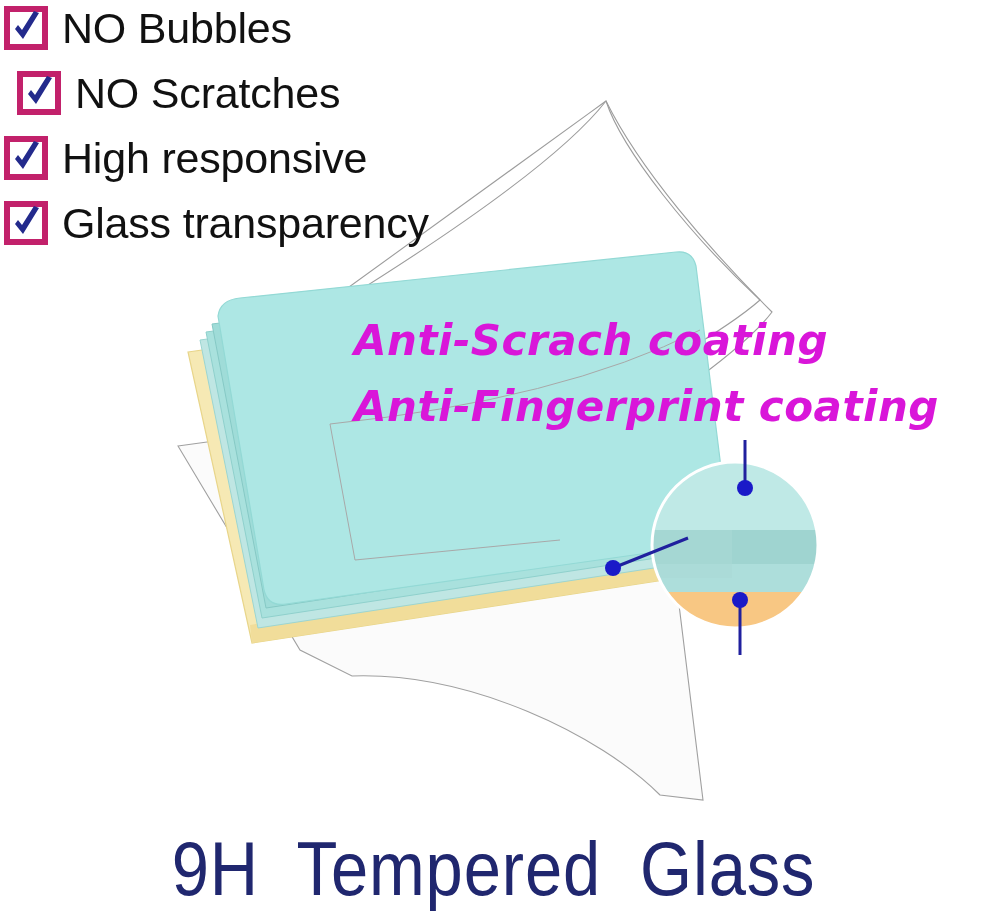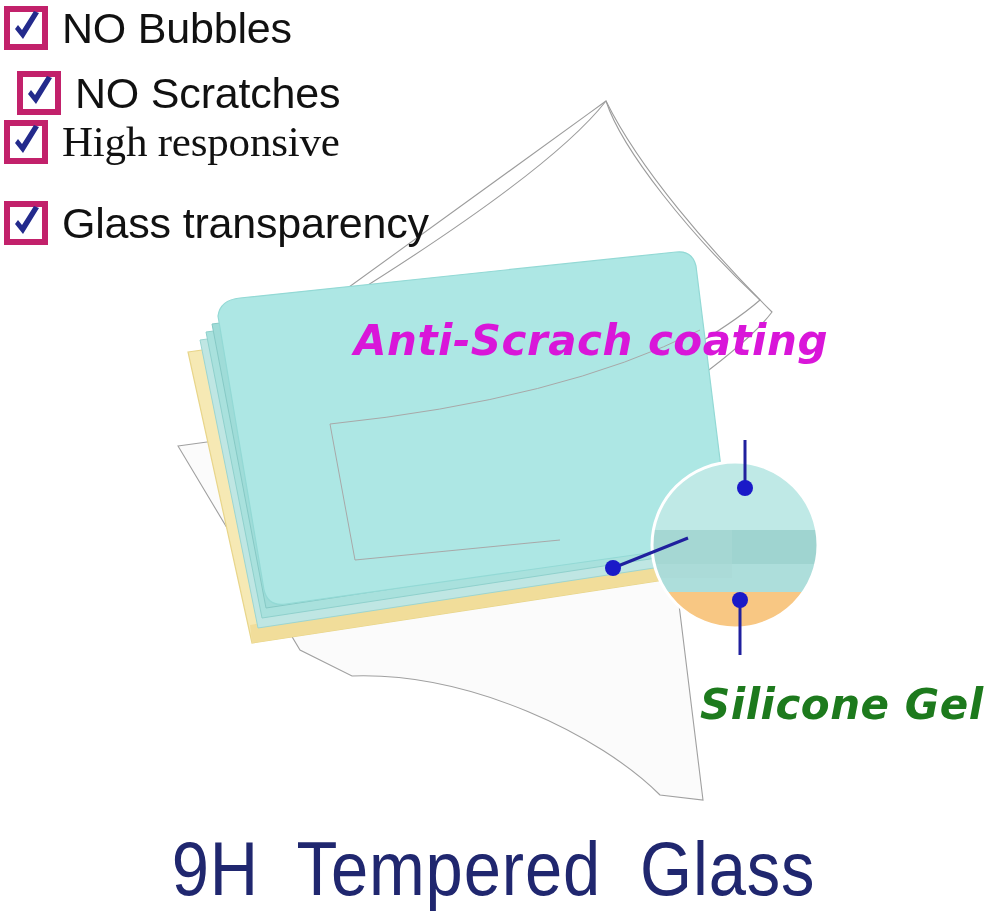--- a/index.html
+++ b/index.html
@@ -140,21 +140,21 @@
     <div class="feature-row" style="top:67px;padding-left:13px;">
       <span class="checkbox-icon">
         <svg viewBox="0 0 44 44" xmlns="http://www.w3.org/2000/svg">
           <rect x="3" y="3" width="38" height="38" fill="#ffffff" stroke="#c2216b" stroke-width="6"></rect>
           <path d="M11 23 L19 33 L35 7 L30 5 L18 24 L14 19 Z" fill="#232a8c"></path>
         </svg>
       </span>
       <span class="feature-label">NO Scratches</span>
     </div>
 
-    <div class="feature-row" style="top:116px;font-family:Liberation Serif, serif;">
+    <div class="feature-row" style="top:132px;">
       <span class="checkbox-icon">
         <svg viewBox="0 0 44 44" xmlns="http://www.w3.org/2000/svg">
           <rect x="3" y="3" width="38" height="38" fill="#ffffff" stroke="#c2216b" stroke-width="6"></rect>
           <path d="M11 23 L19 33 L35 7 L30 5 L18 24 L14 19 Z" fill="#232a8c"></path>
         </svg>
       </span>
       <span class="feature-label">High responsive</span>
     </div>
 
     <div class="feature-row" style="top:197px;">
@@ -163,18 +163,18 @@
           <rect x="3" y="3" width="38" height="38" fill="#ffffff" stroke="#c2216b" stroke-width="6"></rect>
           <path d="M11 23 L19 33 L35 7 L30 5 L18 24 L14 19 Z" fill="#232a8c"></path>
         </svg>
       </span>
       <span class="feature-label">Glass transparency</span>
     </div>
   </div>
 
   <div class="anno anno-scratch">Anti-Scrach coating</div>
 
+  <div class="anno anno-fingerprint">Anti-Fingerprint coating</div>
 
-  <div class="anno anno-silicone">Silicone Gel</div>
 
   <div class="product-title">9H  Tempered  Glass</div>
 
 </div>
 
 </body></html>

